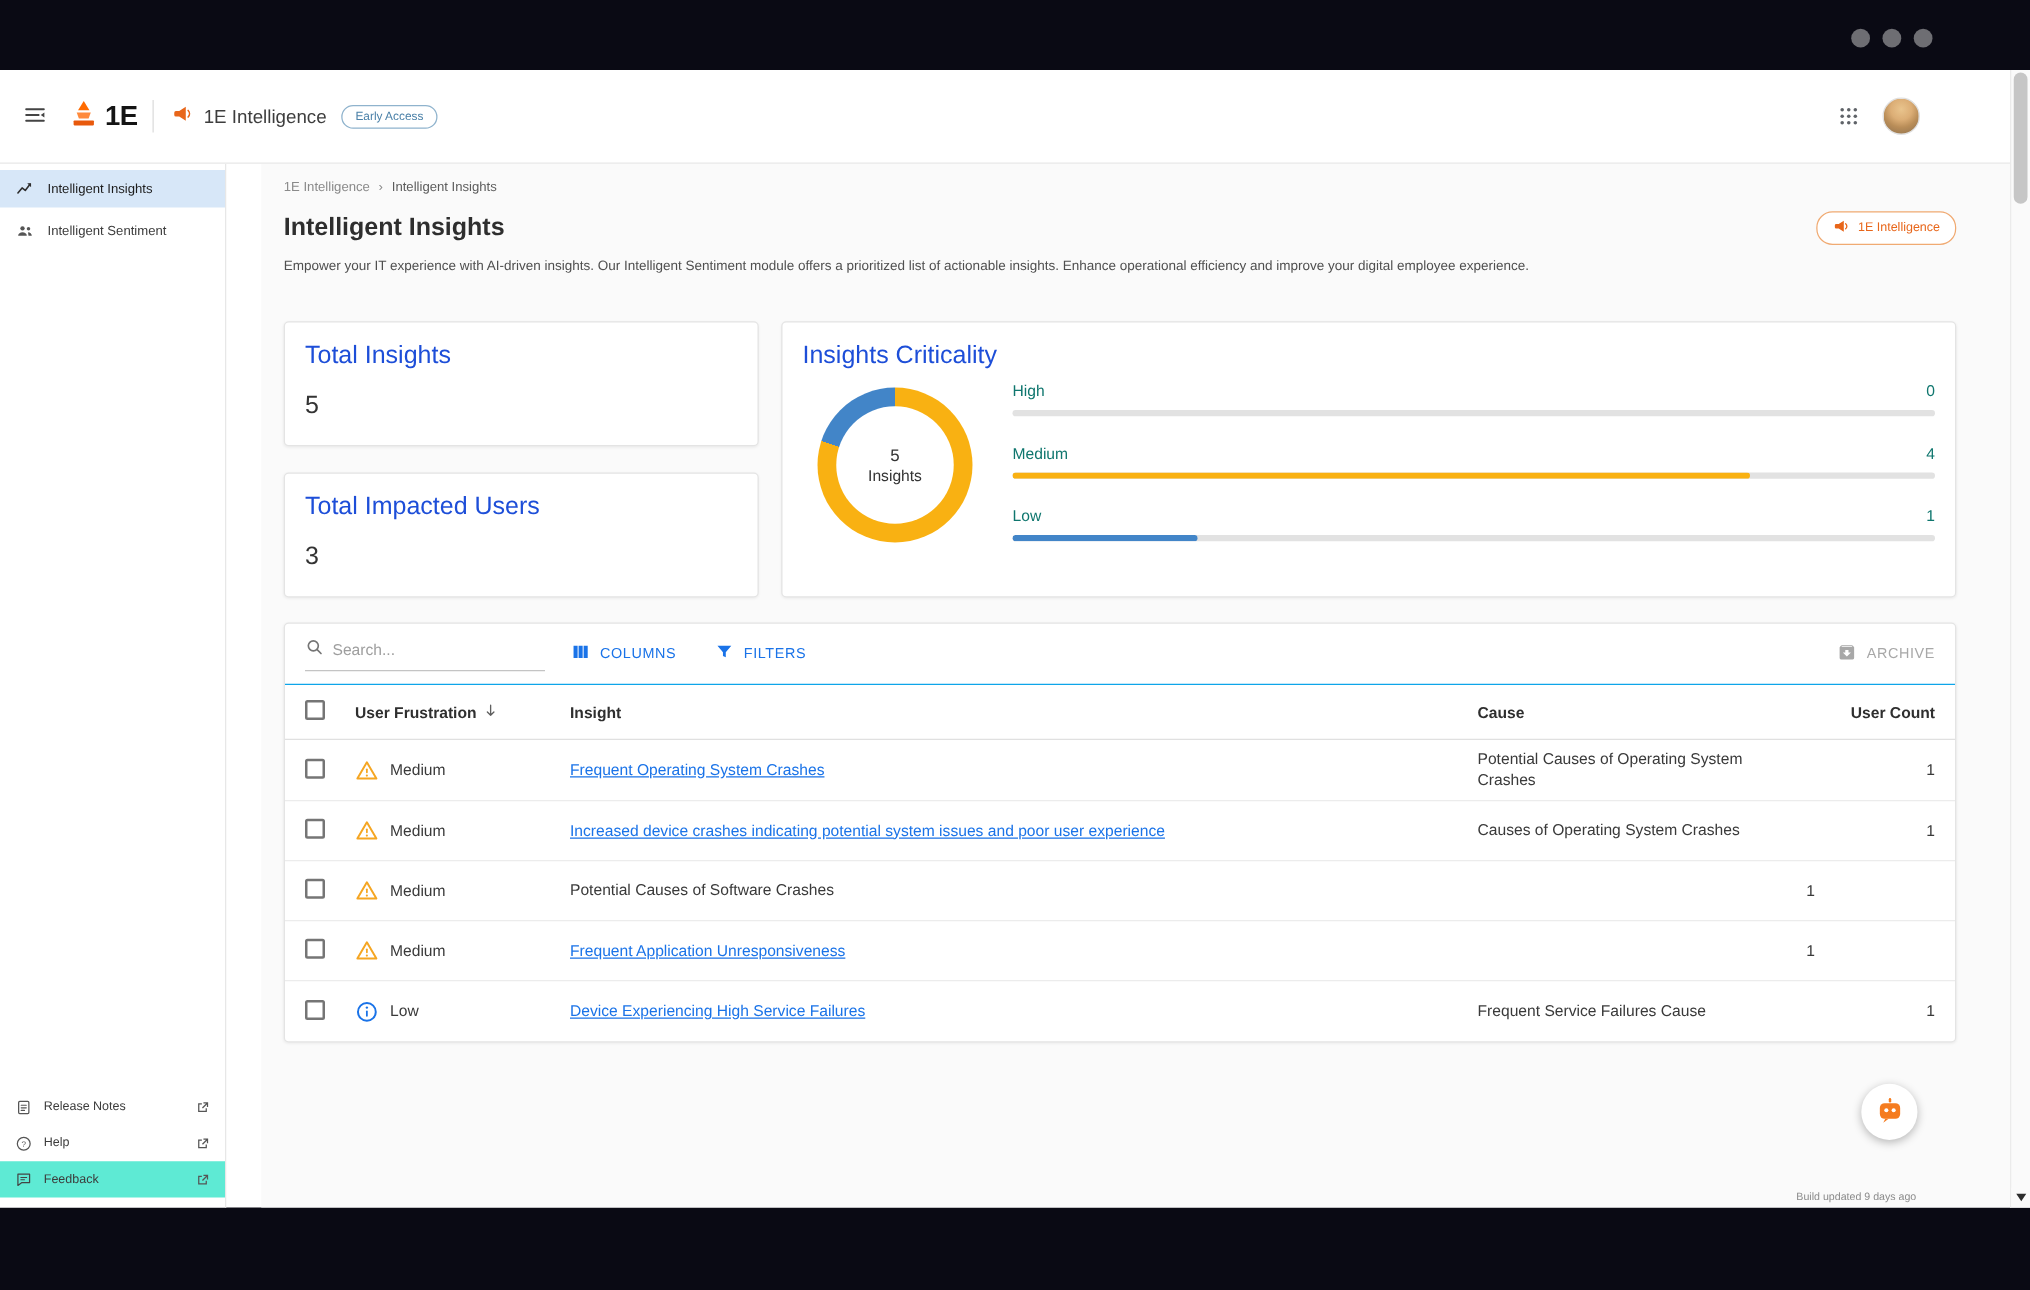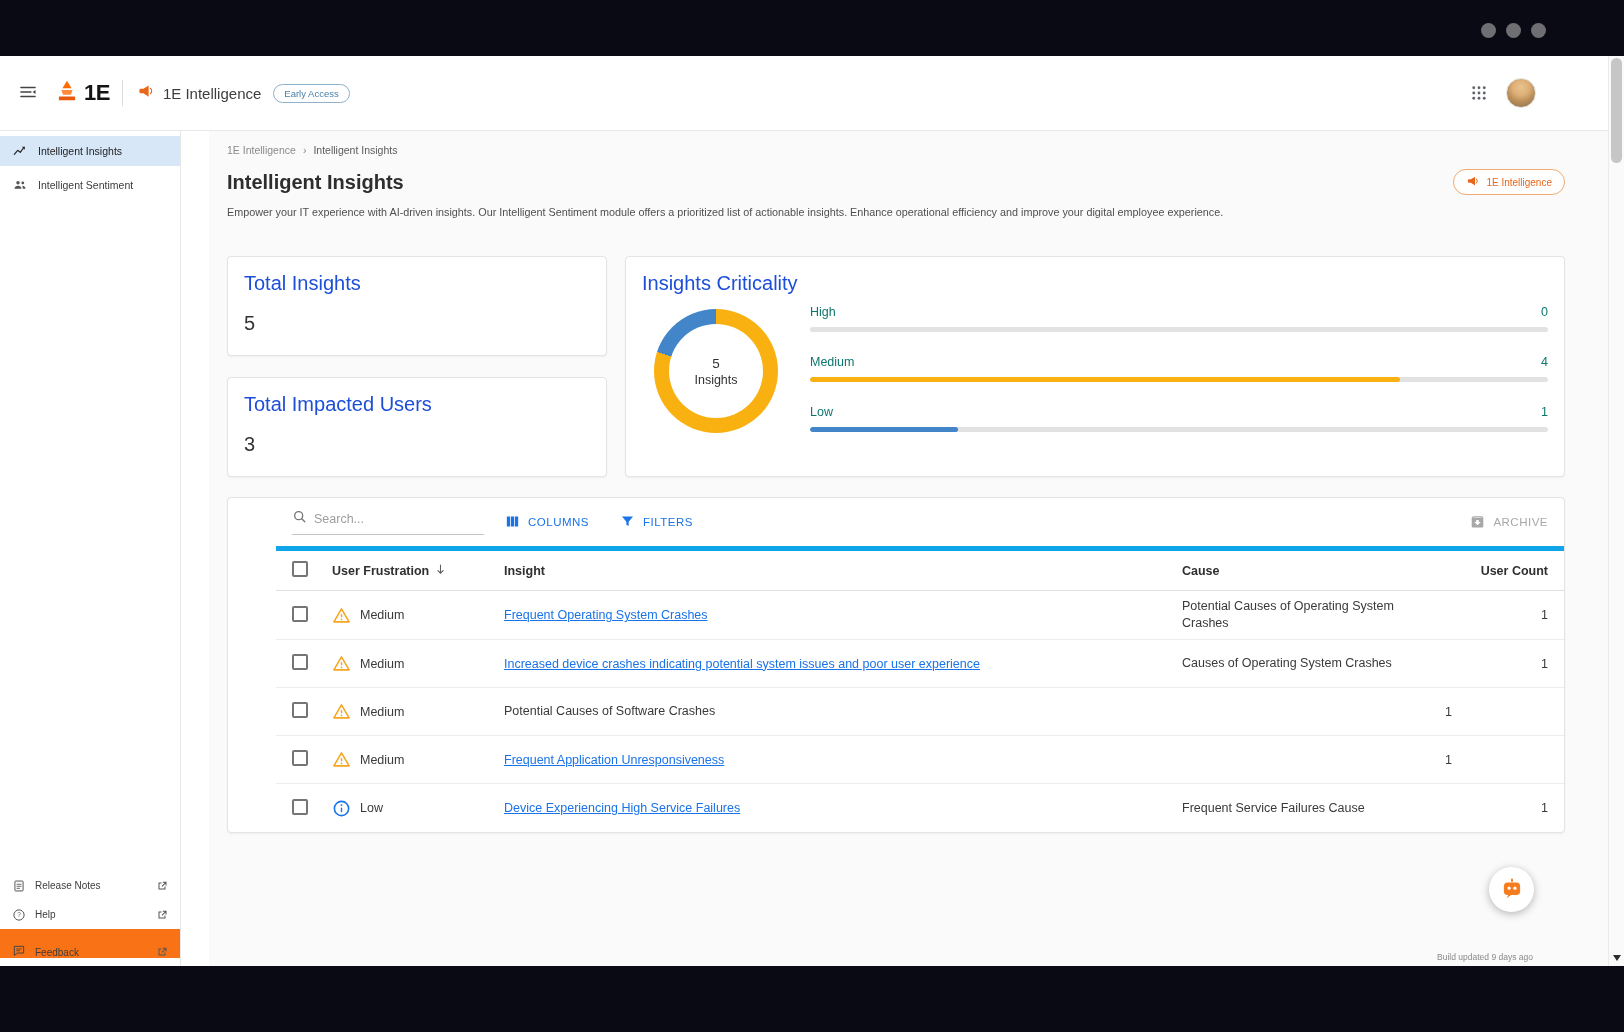--- a/index.html
+++ b/index.html
@@ -34,21 +34,21 @@
     background: radial-gradient(circle at 50% 30%, #e9c48d 0%, #dcae76 35%, #b98d58 60%, #8b6f4e 100%); }
 
   .app-body { display:flex; height:835px;gap:28px; }
 
   
   .sidebar { width:181px; background:#fff; border-right:1px solid #e7e7e7; position:relative; flex:none; }
   .side-item { display:flex; align-items:center; gap:10px; height:30px; padding:0 12px; font-size:10.5px; color:#3c3c3c; cursor:pointer; margin-top:4px; }
   .side-item.active { background:#d7e7f8; color:#1d1d1d; margin-top:5px; }
   .sidebar-footer { position:absolute; bottom:8px; left:0; width:100%; }
   .side-foot-item { display:flex; align-items:center; gap:9px; height:29px; padding:0 12px; font-size:10px; color:#3c3c3c; cursor:pointer; }
-  .side-foot-item.highlight { background:#f97316;align-items:flex-end; }
+  .side-foot-item.highlight { background:#5eead4; }
   .sf-label { flex:1; }
   .sf-icon, .sf-ext, .si-icon { display:flex; align-items:center; }
 
   
   .main { flex:1; background:#fafafa; position:relative; overflow:hidden; }
   .content { width:1338px; margin-left:18px; padding-top:13px; }
 
   .breadcrumb { font-size:10.5px; color:#8a8a8a; display:flex; align-items:center; gap:7px; }
   .crumb-current { color:#5c5c5c; }
   .crumb-root { cursor:pointer; }
@@ -73,33 +73,33 @@
   .donut-num { font-size:13.5px; color:#333; }
   .donut-cap { font-size:12.5px; color:#333; margin-top:2px; }
 
   .crit-bars { flex:1; margin-left:32px; margin-top:9px; }
   .crit-bar { margin-bottom:22px; }
   .crit-bar-top { display:flex; justify-content:space-between; font-size:12.5px; color:#0f766e; line-height:17px;text-align:center; }
   .crit-track { margin-top:6px; height:5px; background:#e2e2e2; border-radius:3px; overflow:hidden; }
   .crit-fill { height:5px; border-radius:3px; width:0; }
 
   
-  .table-card { margin-top:20px;padding-left:48px; }
+  .table-card { margin-top:20px; }
   .table-toolbar { height:48px; display:flex; align-items:center; padding:0 16px; }
   .search { display:flex; align-items:center; gap:6px; width:192px; border-bottom:1px solid #c4c4c4; padding-bottom:5px; }
   .search input { border:none; outline:none; background:transparent; font-size:12.5px; width:155px; font-family:"Liberation Sans",sans-serif; color:#333; }
   .search input::placeholder { color:#9e9e9e; }
   .toolbar-btn { display:flex; align-items:center; gap:7px; background:none; border:none; cursor:pointer; font-family:"Liberation Sans",sans-serif; font-size:11.5px; font-weight:500; letter-spacing:0.5px; color:#1a73e8; }
   .btn-columns { margin-left:20px; }
   .btn-filters { margin-left:30px; }
   .toolbar-spacer { flex:1; }
   .btn-archive { color:#a8a8a8; cursor:default; }
 
   .thead, .trow { display:grid; grid-template-columns:40px 172px 1fr 270px 96px; align-items:center; padding:0 16px; }
-  .thead { height:45px; border-top:5px solid #0ea5e9; border-bottom:1px solid #e0e0e0; font-size:12.5px; font-weight:700; color:#2f2f2f; }
+  .thead { height:45px; border-top:1px solid #0ea5e9; border-bottom:1px solid #e0e0e0; font-size:12.5px; font-weight:700; color:#2f2f2f; }
   .th-frustration { display:flex; align-items:center; gap:4px; cursor:pointer; }
   .th-count, .cell-count { text-align:right; }
   .trow { min-height:48px; border-bottom:1px solid #ececec; font-size:12.5px; color:#3a3a3a; }
   .trow:last-child { border-bottom:none; }
   .checkbox { width:16px; height:16px; border:2px solid #757575; border-radius:2px; display:inline-block; cursor:pointer; background:#fff; }
   .cell-frustration { display:flex; align-items:center; gap:9px; }
   .sev-icon { width:19px; height:19px; display:inline-flex; }
   .sev-icon svg { display:none; width:19px; height:19px; }
   .sev-icon[data-icon="warning"] .icon-warning { display:block; }
   .sev-icon[data-icon="info"] .icon-info { display:block; }

